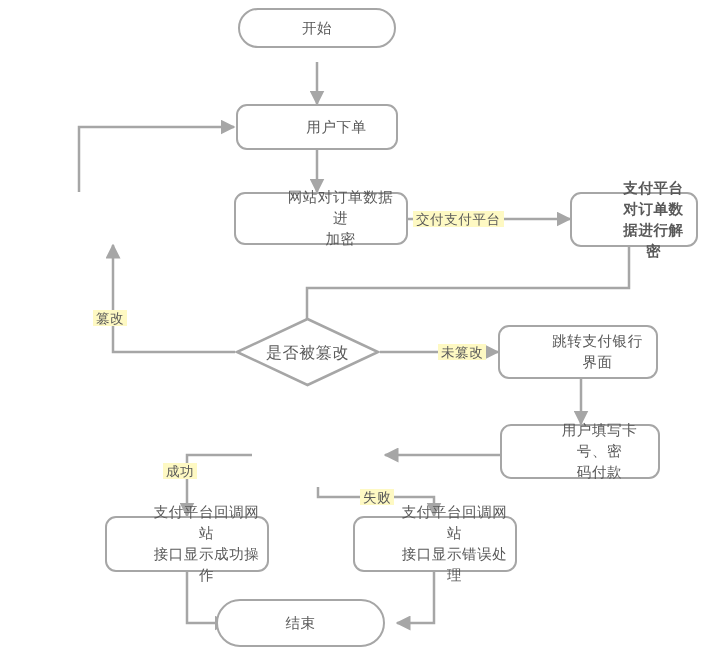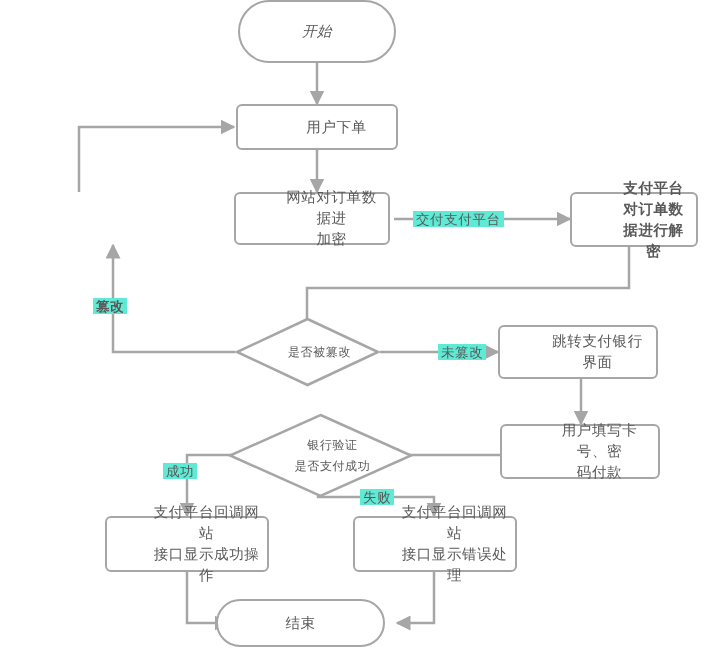--- a/index.html
+++ b/index.html
@@ -33,58 +33,58 @@
     text-align: center;
     color: #595959;
     font-size: 14.5px;
     line-height: 21px;
     letter-spacing: 0.6px;
     background: #ffffff;
     z-index: 3;
   }
   .node.process {
     border: 2.5px solid #a6a6a6;
-    border-radius: 6px;
+    border-radius: 11px;
     padding-left: 39px;
   }
   .node.terminator {
     border: 2.5px solid #a6a6a6;
     border-radius: 40px;
   }
   .node .label {
     padding: 0 6px;
     white-space: pre-line;
   }
   .decision {
     position: absolute;
     z-index: 3;
   }
   .decision .dtext {
     position: absolute;
-    left: 12px;
+    left: 0;
     top: 0;
     width: 100%;
     height: 100%;
     display: flex;
     align-items: center;
     justify-content: center;
     text-align: center;
     color: #595959;
-    font-size: 12px;
+    font-size: 16px;
     line-height: 21px;
     letter-spacing: 0.6px;
     white-space: pre-line;
   }
   .edge-label {
     position: absolute;
     color: #595959;
     font-size: 13.5px;
     line-height: 16px;
     letter-spacing: 0.6px;
-    background: #5eead4;
+    background: #fef9c3;
     padding: 0 3px;
     white-space: nowrap;
     z-index: 4;
   }
 </style>
 </head>
 <body>
 
 <div id="canvas">
 
@@ -117,30 +117,30 @@
       <path d="M 252 455 L 187 455 L 187 516" marker-end="url(#arrow)"></path>
 
       <path d="M 318 487 L 318 497 L 434 497 L 434 516" marker-end="url(#arrow)"></path>
 
       <path d="M 187 572 L 187 623 L 228 623" marker-end="url(#arrow)"></path>
 
       <path d="M 434 572 L 434 623 L 397 623" marker-end="url(#arrow)"></path>
     </g>
   </svg>
 
-  <div class="node terminator" style="left:238px; top:0; width:158px; height:63px;font-style:italic;">
+  <div class="node terminator" style="left:238px; top:8px; width:158px; height:40px;">
     <span class="label">开始</span>
   </div>
 
   <div class="node process" style="left:236px; top:104px; width:162px; height:46px;">
     <span class="label">用户下单</span>
   </div>
 
 
-  <div class="node process" style="left:234px; top:192px; width:156px; height:53px;">
+  <div class="node process" style="left:234px; top:192px; width:174px; height:53px;">
     <span class="label">网站对订单数据进
 加密</span>
   </div>
 
   <div class="node process" style="left:570px; top:192px; width:128px; height:55px;font-weight:bold;">
     <span class="label">支付平台对订单数
 据进行解密</span>
   </div>
 
   <div class="decision" style="left:235px; top:317px; width:145px; height:70px;">
@@ -152,45 +152,38 @@
 
   <div class="node process" style="left:500px; top:424px; width:160px; height:55px;">
     <span class="label">用户填写卡号、密
 码付款</span>
   </div>
 
   <div class="node process" style="left:498px; top:325px; width:160px; height:54px;">
     <span class="label">跳转支付银行界面</span>
   </div>
 
-  <div class="decision" style="left:228px; top:413px; width:185px; height:85px;">
-    <svg width="185" height="85" viewBox="0 0 185 85">
-      <polygon points="92.5,2 183,42.5 92.5,83 2,42.5" fill="#ffffff" stroke="#a6a6a6" stroke-width="2.5"></polygon>
-    </svg>
-    <span class="dtext">银行验证
-是否支付成功</span>
-  </div>
 
   <div class="node process" style="left:105px; top:516px; width:164px; height:56px;">
     <span class="label">支付平台回调网站
 接口显示成功操作</span>
   </div>
 
   <div class="node process" style="left:353px; top:516px; width:164px; height:56px;">
     <span class="label">支付平台回调网站
 接口显示错误处理</span>
   </div>
 
   <div class="node terminator" style="left:216px; top:599px; width:169px; height:48px;">
     <span class="label">结束</span>
   </div>
 
   <span class="edge-label" style="left:413px; top:211px;">交付支付平台</span>
 
-  <span class="edge-label" style="left:93px; top:298px;font-weight:bold;">篡改</span>
+  <span class="edge-label" style="left:93px; top:310px;">篡改</span>
 
   <span class="edge-label" style="left:411px; top:344px;margin-left:27px;">未篡改</span>
 
   <span class="edge-label" style="left:163px; top:463px;">成功</span>
 
   <span class="edge-label" style="left:352px; top:489px;margin-left:8px;">失败</span>
 
 </div>
 
 </body></html>

